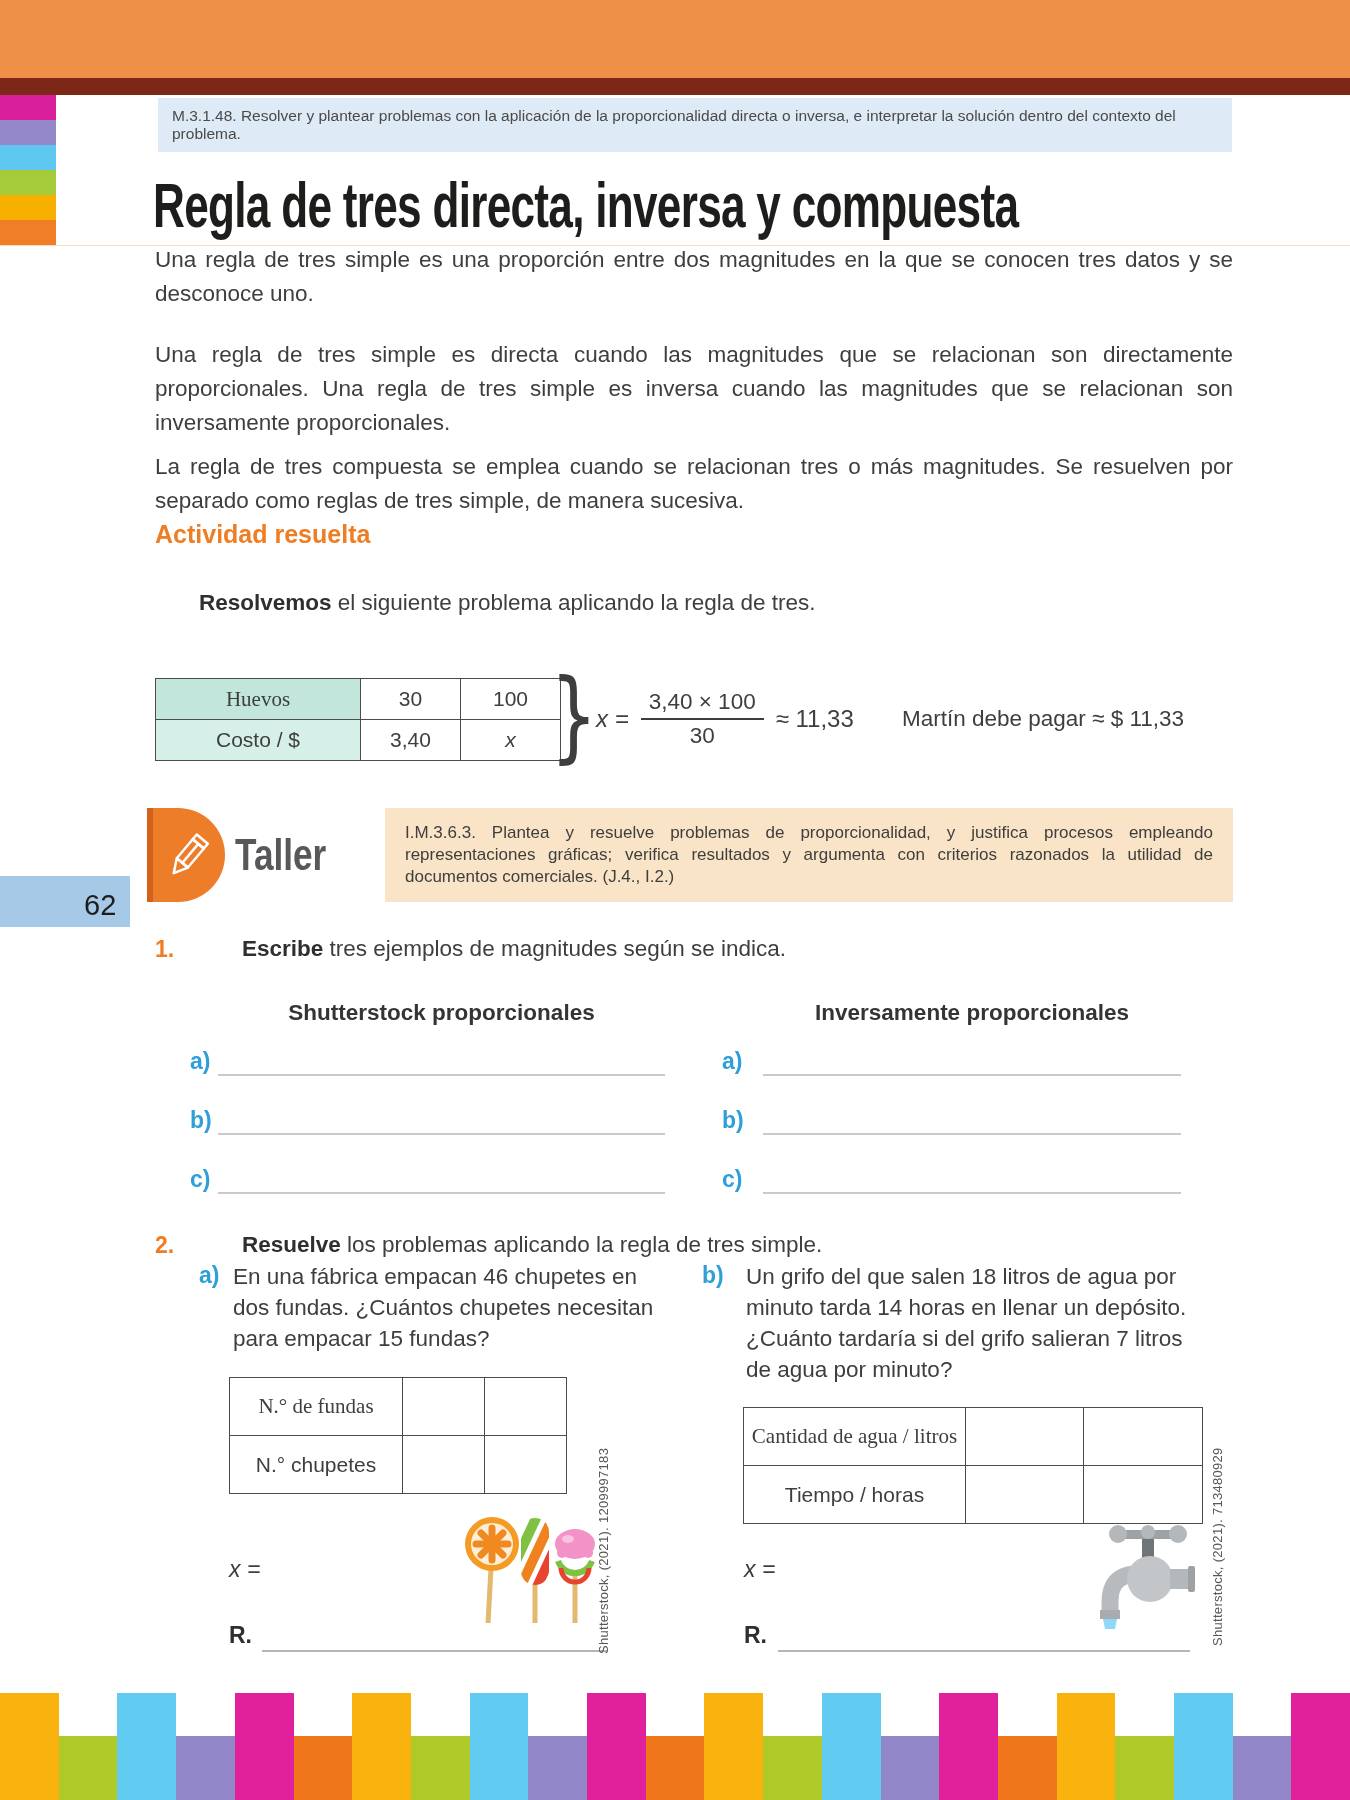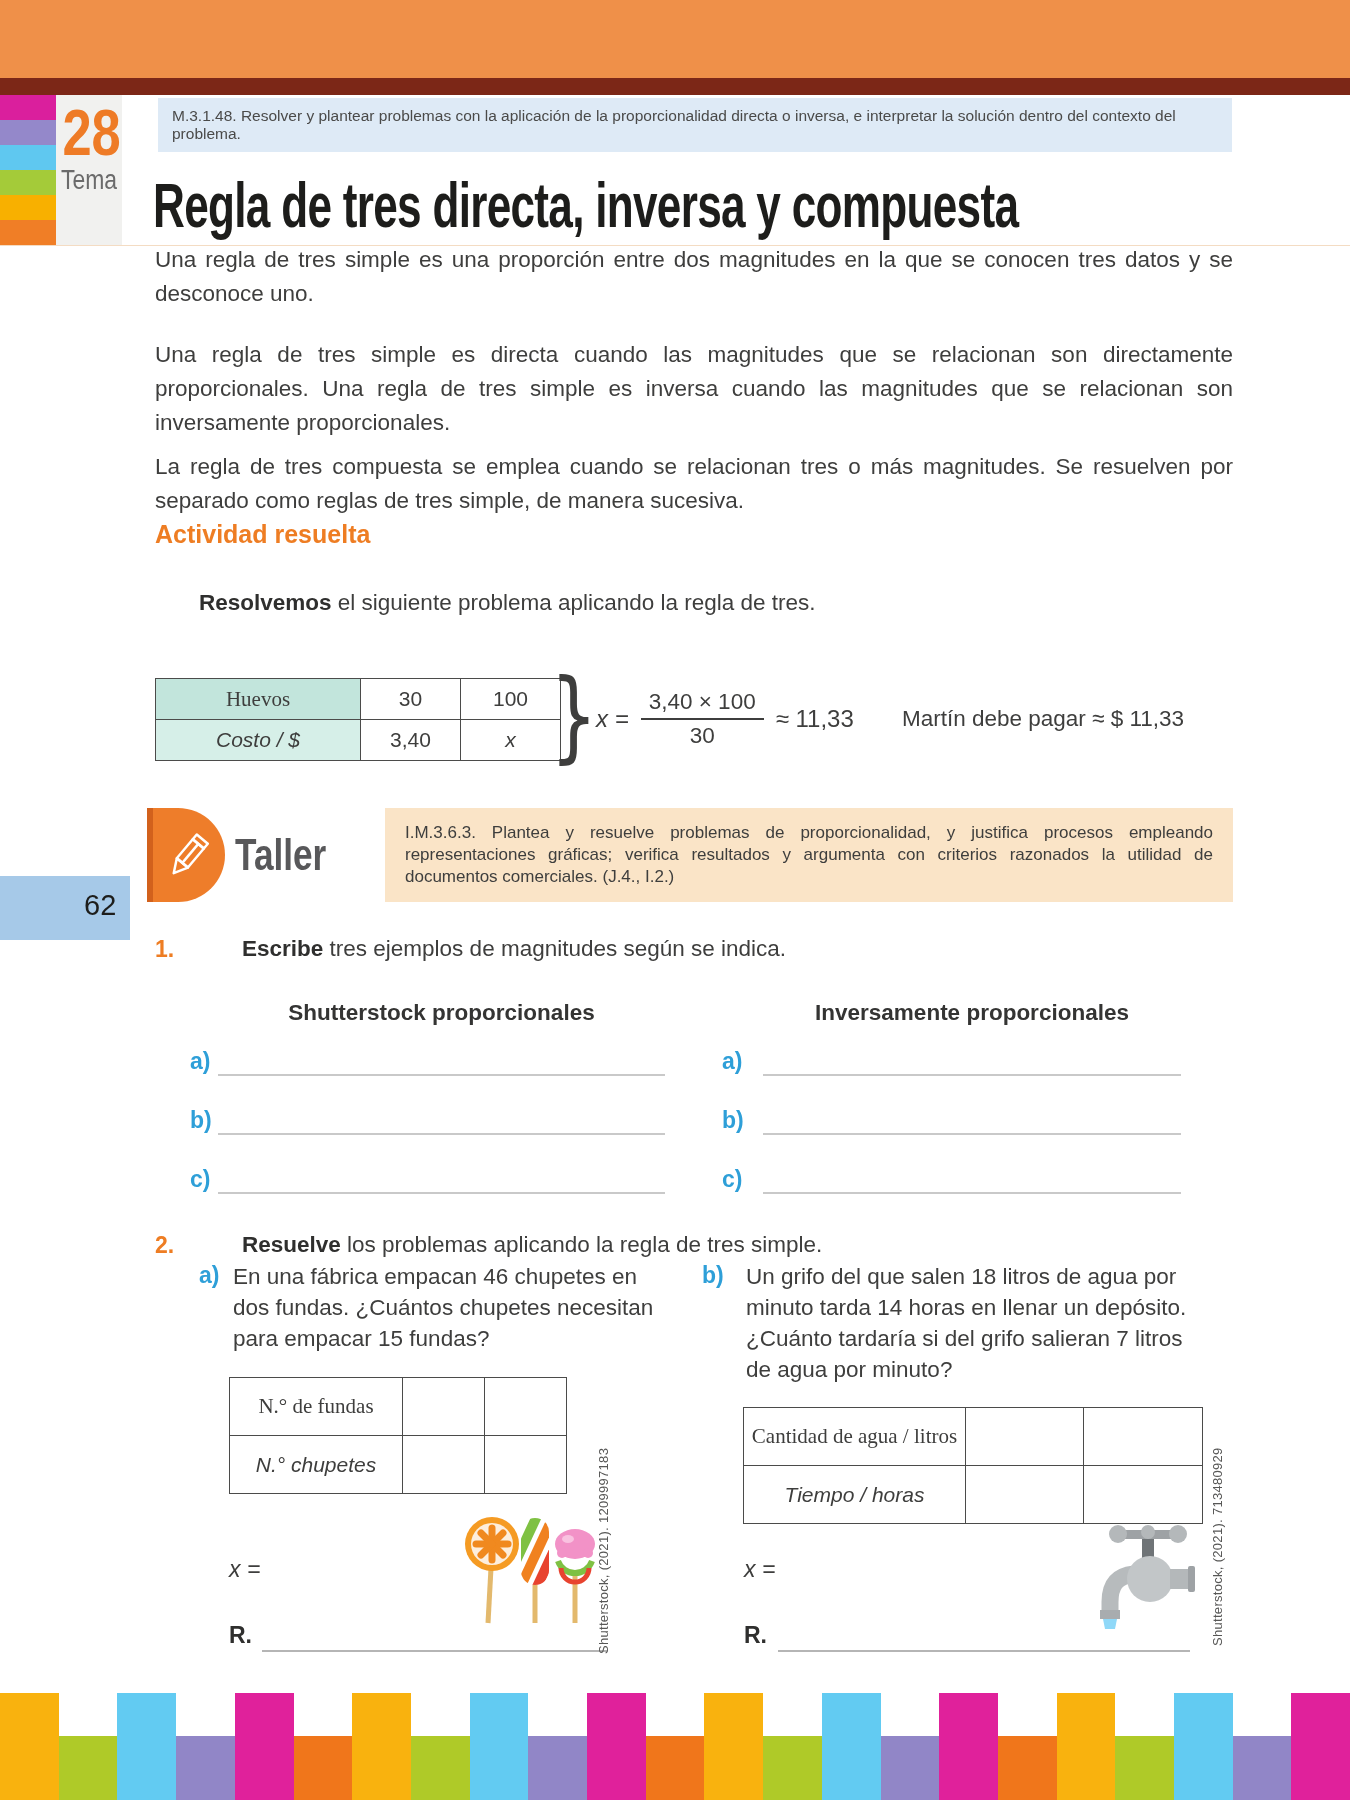--- a/index.html
+++ b/index.html
@@ -32,21 +32,21 @@
   .lead b,.sentence b{color:#2f2f2e;margin-left:44px;}
 
   
   table{border-collapse:collapse;}
   .solved-table{left:155px;top:678px;}
   .solved-table td{border:1.5px solid #4b4b4a;height:41px;text-align:center;
                    font-size:21px;color:#3e3e3d;box-sizing:border-box;}
   .solved-table .lbl{width:205px;}
   .solved-table .val{width:100px;background:#fff;}
   .teal-dark{background:#c2e5dc;font-family:Liberation Serif, serif;}
-  .teal-light{background:#d6efe8;font-style:italic;}
+  .teal-light{background:#d6efe8;}
   .italic{font-style:italic;}
 
   .brace{left:550px;top:660px;font-family:"DejaVu Sans",sans-serif;font-size:100px;line-height:112px;
          font-weight:400;color:#3e3e3d;transform:scaleX(.75);transform-origin:left center;}
   .equation{left:596px;top:672px;height:94px;display:flex;align-items:center;gap:12px;}
   .eq-x{font-size:24px;font-style:italic;}
   .frac{display:inline-block;text-align:center;font-size:22.5px;}
   .frac .num{padding:0 8px 3px 8px;}
   .frac .den{border-top:2px solid #3e3e3d;padding-top:3px;}
   .eq-res{font-size:24px;}
@@ -56,21 +56,21 @@
   .taller-strip{left:147px;top:808px;width:6px;height:94px;background:#d2611c;}
   .taller-d{left:153px;top:808px;width:72px;height:94px;background:#ee7d2a;
             border-radius:0 47px 47px 0;display:flex;align-items:center;justify-content:center;}
   .taller-word{left:235px;top:831px;font-size:44px;line-height:48px;font-weight:700;color:#58585a;
                transform:scaleX(.80);transform-origin:left center;}
   .taller-box{left:385px;top:808px;width:848px;height:94px;background:#fae4c7;
               display:flex;align-items:center;padding:0 20px;box-sizing:border-box;}
   .taller-box p{margin:0;font-size:17px;line-height:22px;text-align:justify;color:#3e3e3d;}
 
   
-  .page-tab{left:0;top:876px;width:130px;height:64px;background:#a6c9e8;}
+  .page-tab{left:0;top:876px;width:130px;height:51px;background:#a6c9e8;}
   .tab-dots{position:absolute;left:4px;top:903px;width:50px;border-top:4px dotted #ffffff;}
   .tab-dot{position:absolute;left:58px;top:899px;width:12px;height:12px;border-radius:50%;background:#ffffff;}
   .tab-num{position:absolute;left:84px;top:13px;font-size:29px;color:#1d1d1b;}
 
   
   .ex-num{font-size:23px;font-weight:700;color:#ee7d23;}
   .sentence{font-size:22.5px;line-height:30px;}
   .col-header{font-size:22.5px;font-weight:600;color:#343433;text-align:center;}
   .abc{font-size:23px;font-weight:700;color:#2e9fd8;}
   .ansline{height:2px;background:#c9c9c9;}
@@ -97,24 +97,20 @@
   <div class="abs top-maroon"></div>
   <div class="abs spine">
       <div style="background: rgb(218, 31, 157);"></div>
       <div style="background: rgb(148, 136, 202);"></div>
       <div style="background: rgb(95, 200, 240);"></div>
       <div style="background: rgb(164, 203, 57);"></div>
       <div style="background: rgb(248, 176, 0);"></div>
       <div style="background: rgb(240, 126, 38);"></div>
     </div>
 
-  <div class="abs tema-box">
-    <span class="tema-num">28</span>
-    <span class="tema-word">Tema</span>
-  </div>
 
   <div class="abs standard-box">
     <span>M.3.1.48. Resolver y plantear problemas con la aplicación de la proporcionalidad directa o inversa, e interpretar la solución dentro del contexto del problema.</span>
   </div>
 
   <div class="abs page-title">Regla de tres directa, inversa y compuesta</div>
   <div class="abs header-rule"></div>
 
   <p class="abs para" style="top:243px;margin:0;">Una regla de tres simple es una proporción entre dos magnitudes en la que se conocen tres datos y se desconoce uno.</p>
   <p class="abs para" style="top:338px;margin:0;">Una regla de tres simple es directa cuando las magnitudes que se relacionan son directamente proporcionales. Una regla de tres simple es inversa cuando las magnitudes que se relacionan son inversamente proporcionales.</p>

